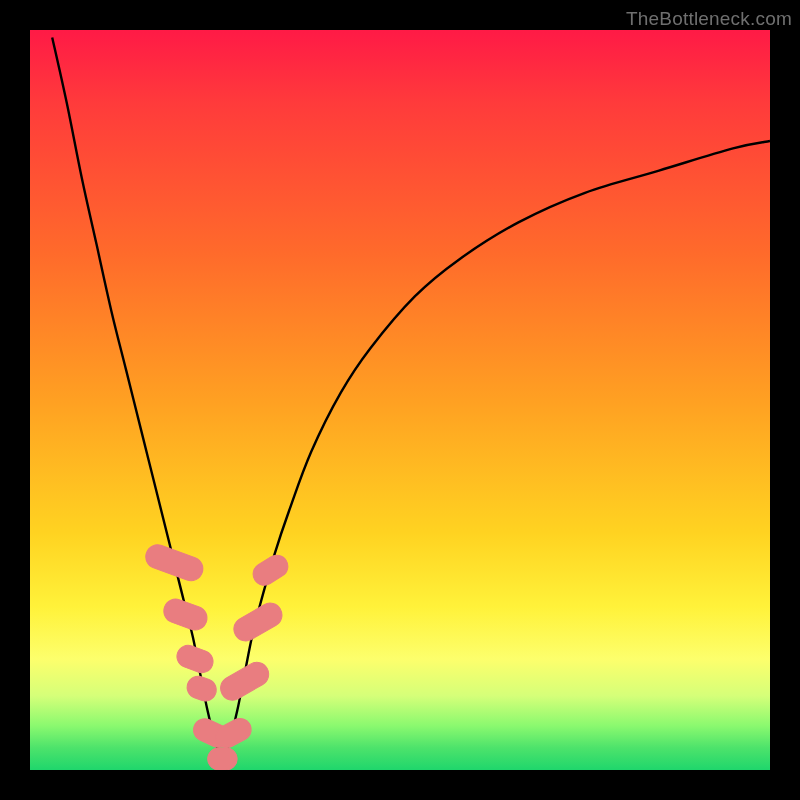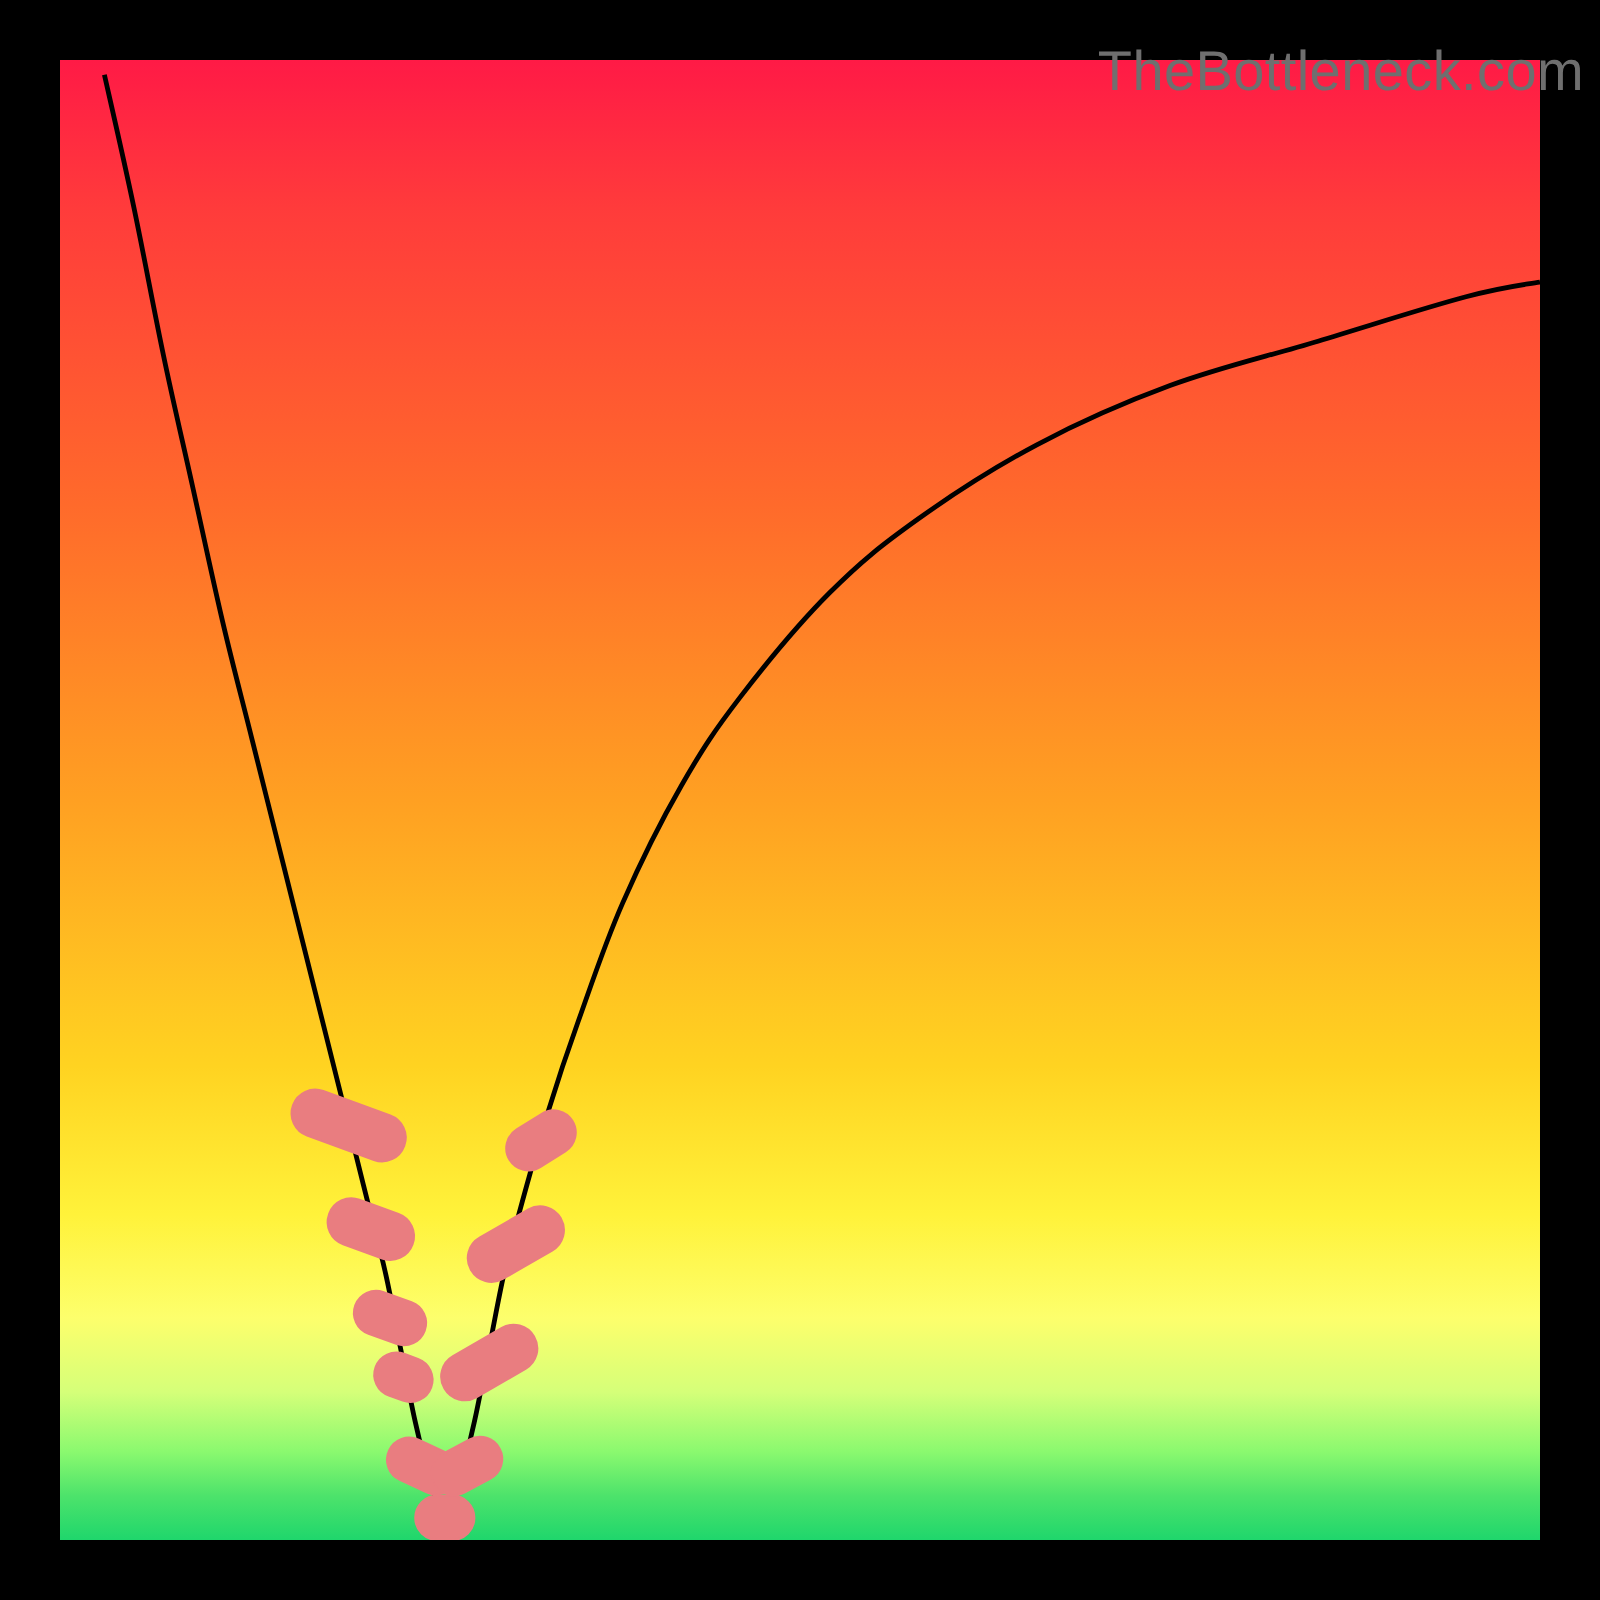--- a/index.html
+++ b/index.html
@@ -34,24 +34,24 @@
       #fff23a 78%,
       #fdff6c 85%,
       #d5ff79 90%,
       #8bf96f 94%,
       #4de36b 97%,
       #1fd66c 100%
     );
   }
   .watermark {
     position: absolute;
-    top: 20px;
+    top: 8px;
     right: 8px;
     color: #6f6f6f;
-    font-size: 28px;
+    font-size: 19px;
     letter-spacing: 0.2px;
     font-weight: 400;
     font-family: Arial, Helvetica, sans-serif;
   }
   svg.curves {
     position: absolute;
     left: 0; top: 0;
     width: 740px;
     height: 740px;
   }

